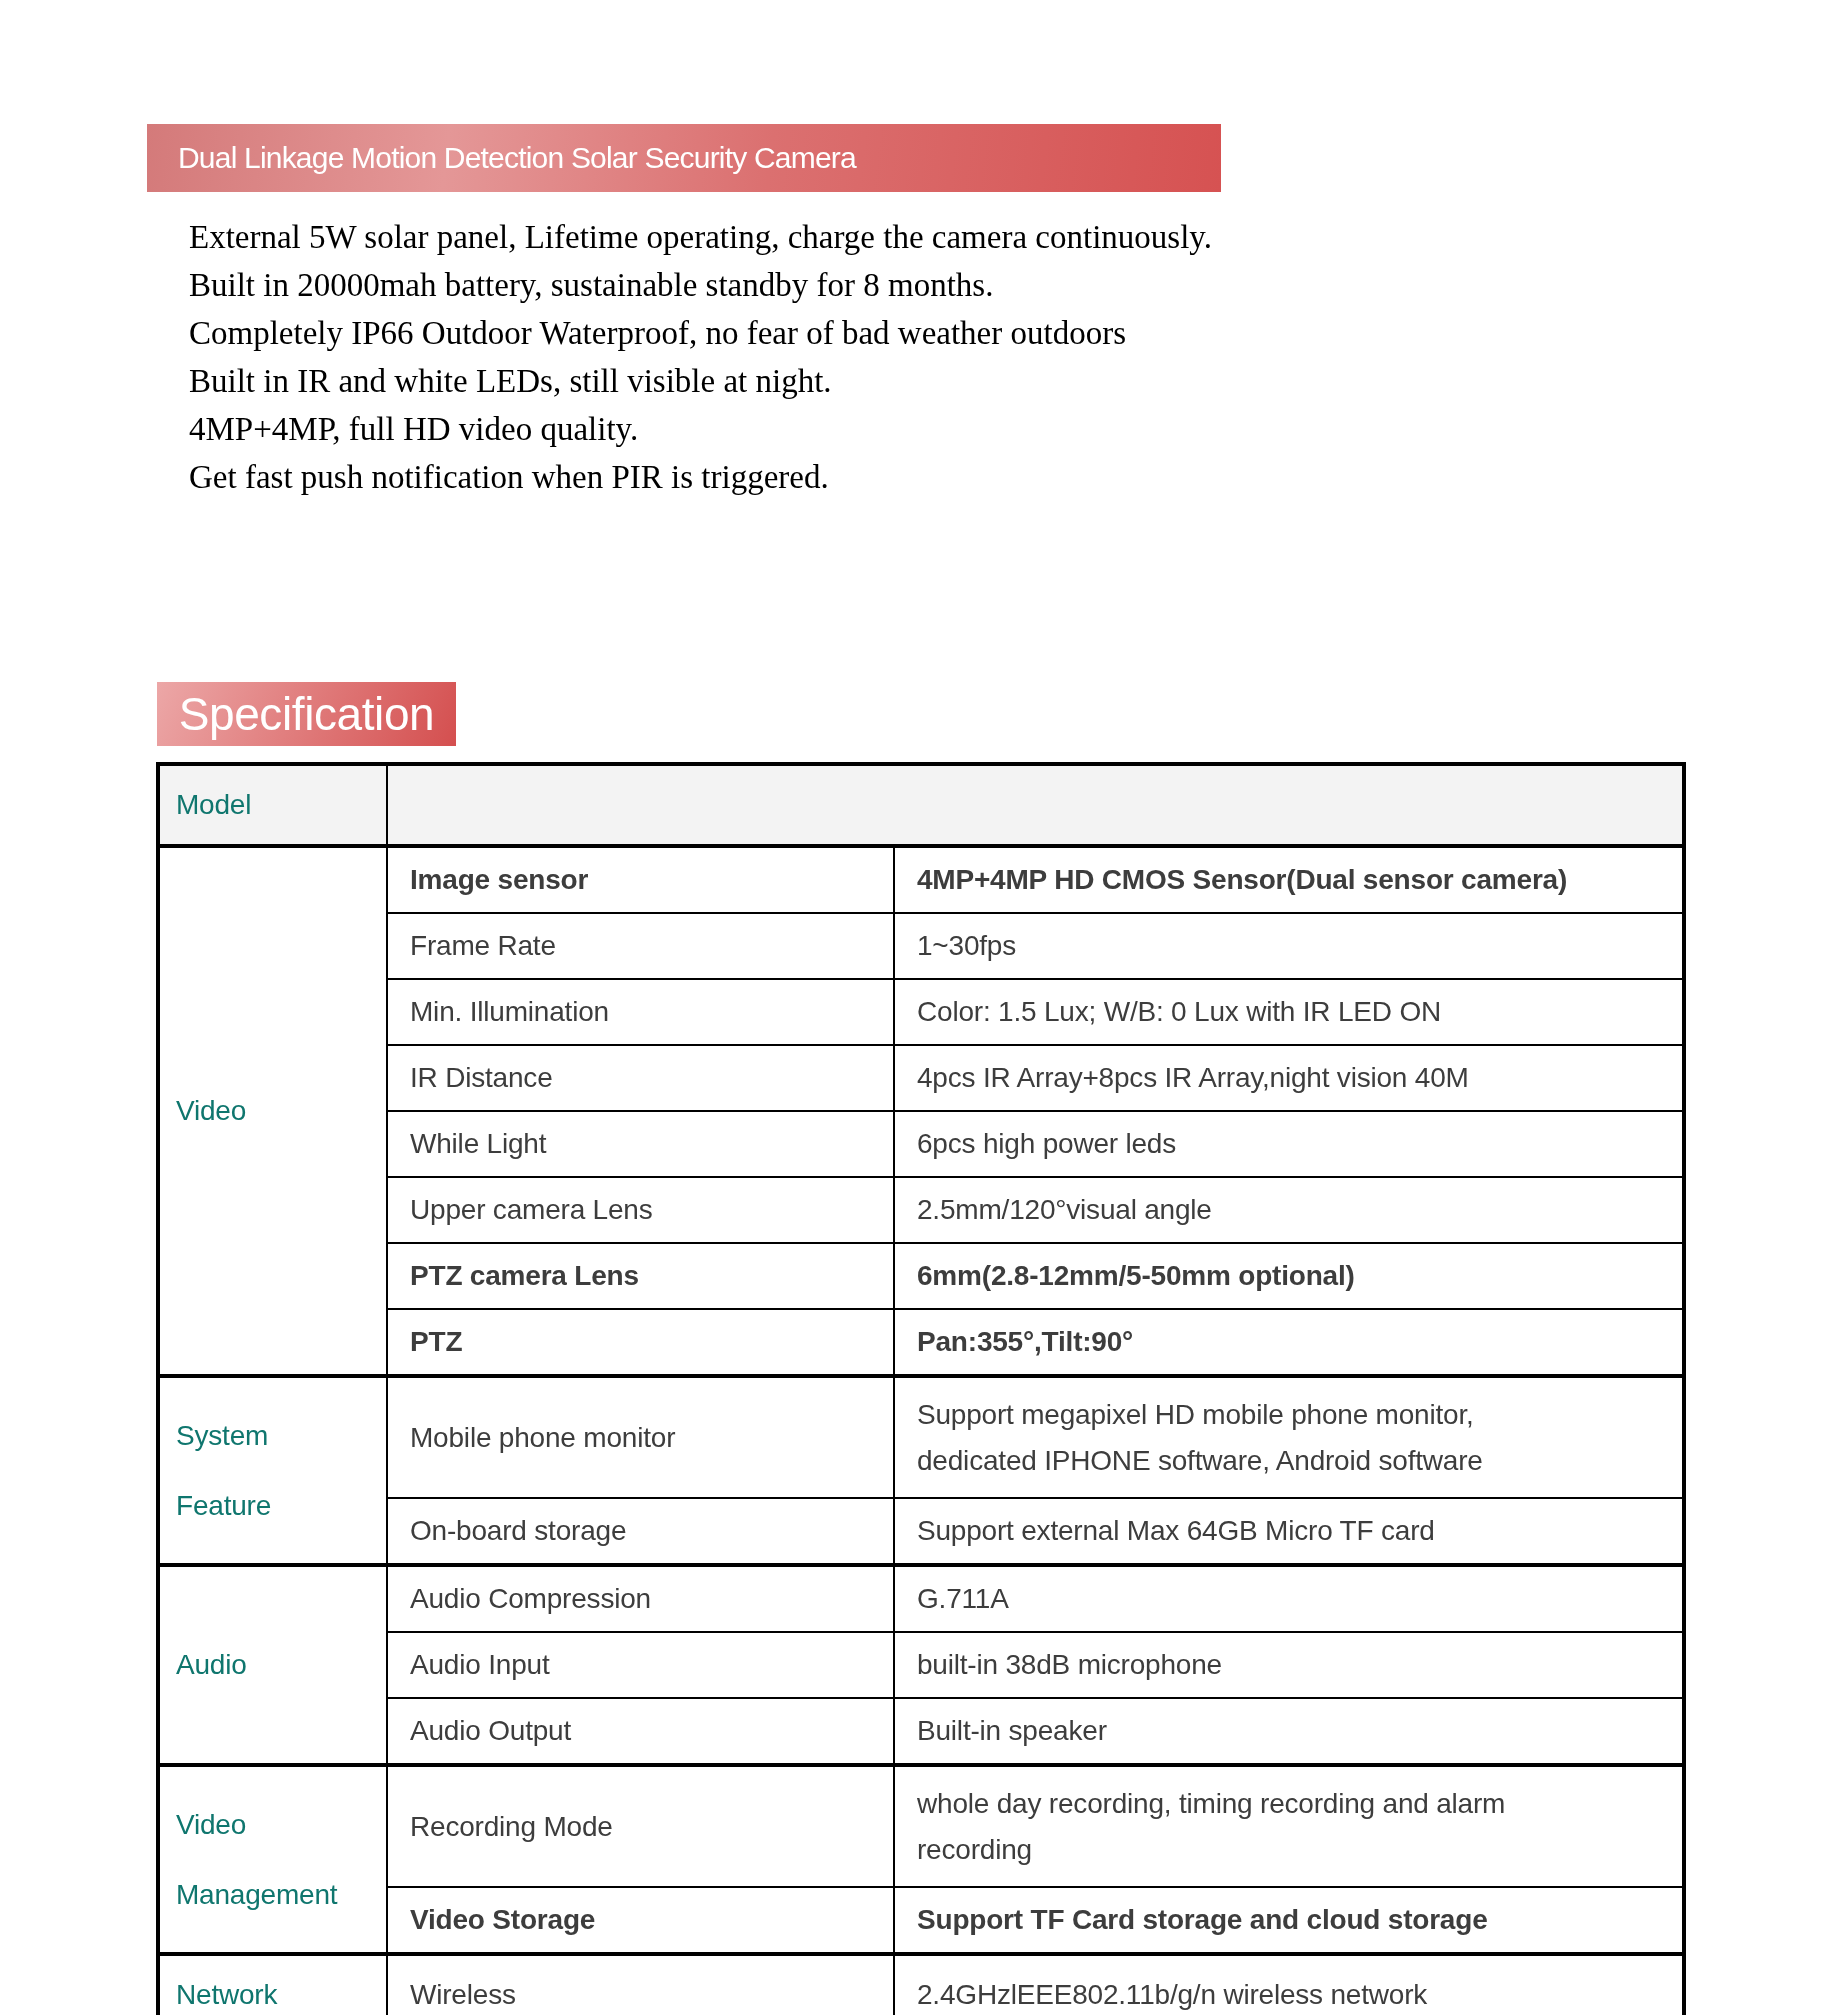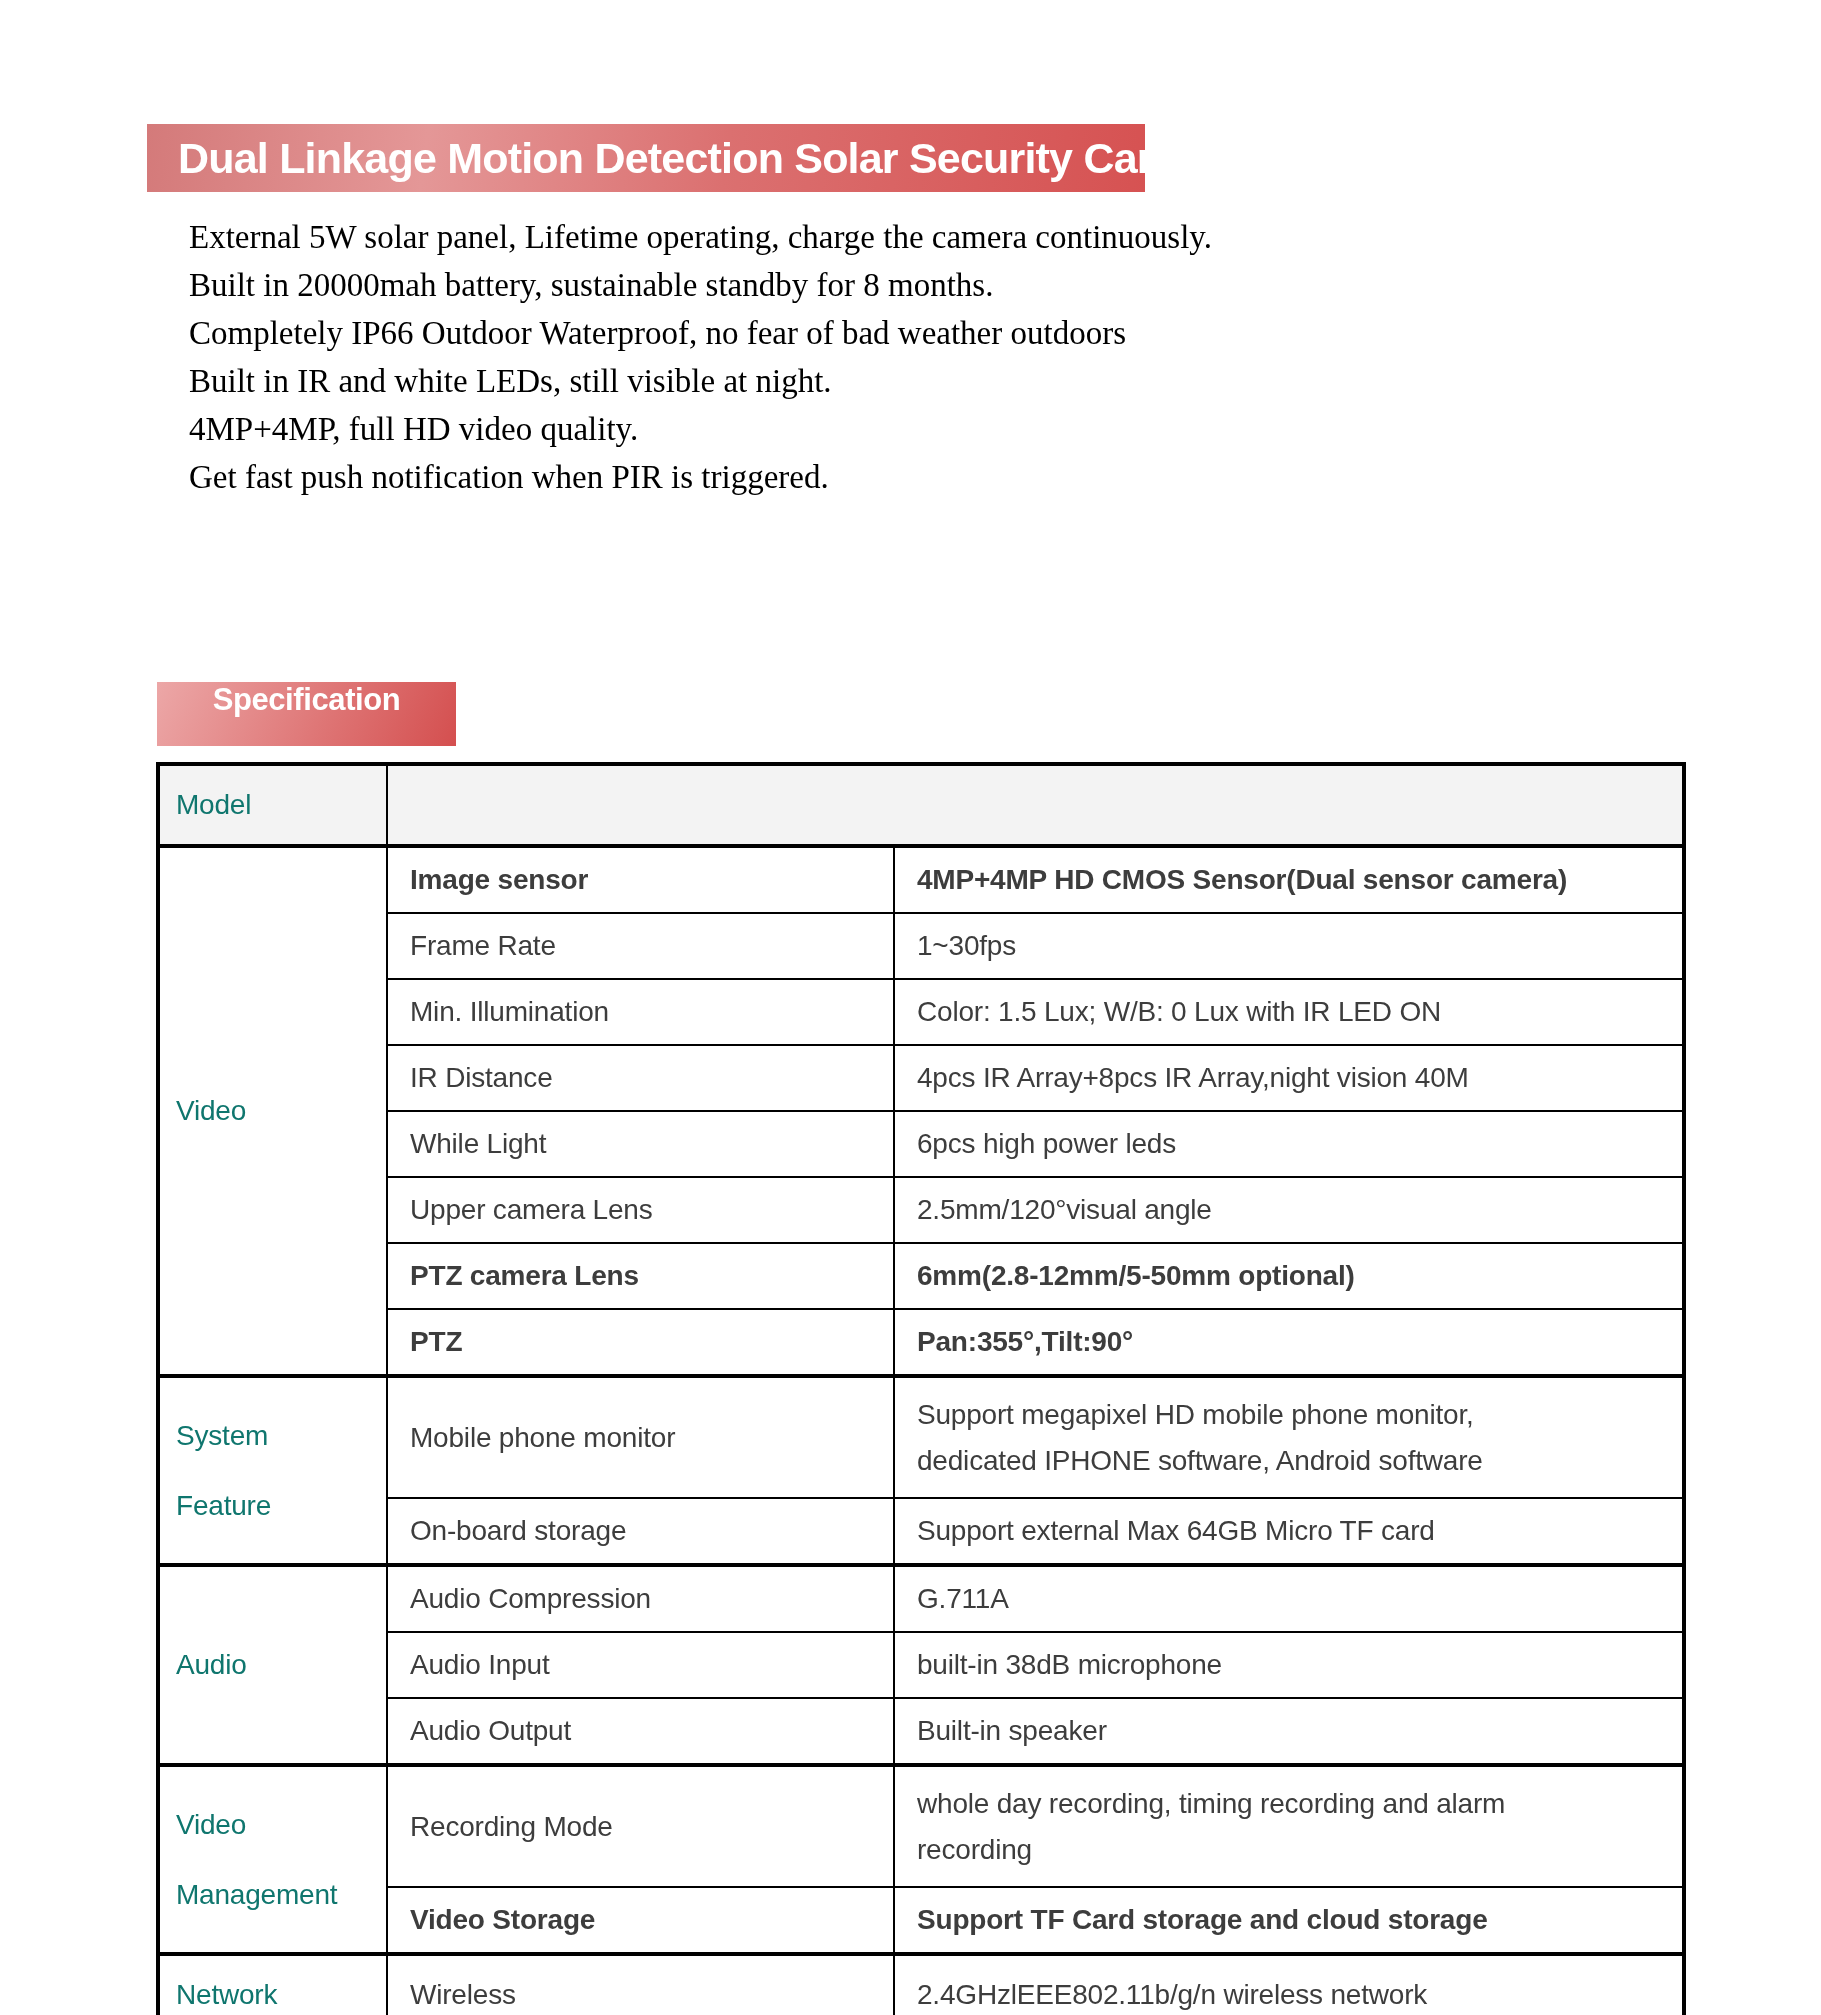--- a/index.html
+++ b/index.html
@@ -7,36 +7,36 @@
     --banner-g1:#d47a7a; --banner-g2:#e49797; --banner-g2b:#db7070; --banner-g3:#d65252;
     --spec-g1:#eca7a7; --spec-g2:#d44f4f;
     --model-bg:#f3f3f3; --text-dark:#3d3d3d;
   }
   html,body{margin:0;padding:0;background:#ffffff;}
   body{
     width:1822px;height:2418px;position:relative;overflow:hidden;
     font-family:"Liberation Sans",sans-serif;
   }
   .title-banner{
-    position:absolute;left:147px;top:124px;width:998px;height:68px;
+    position:absolute;left:147px;top:124px;width:1074px;height:68px;
     background:linear-gradient(97deg,var(--banner-g1) 0%,var(--banner-g2) 28%,var(--banner-g2b) 58%,var(--banner-g3) 100%);
-    color:#fff;font-weight:bold;font-size:43px;letter-spacing:-0.8px;
+    color:#fff;font-weight:normal;font-size:30px;letter-spacing:-0.8px;
     display:flex;align-items:center;padding-left:31px;box-sizing:border-box;white-space:nowrap;
   }
   .features{
     position:absolute;left:157px;top:213px;
     font-family:"Liberation Serif",serif;font-size:33px;line-height:48px;color:#000;
     white-space:nowrap;
     margin-left:32px;
   }
   .spec-banner{
     position:absolute;left:157px;top:682px;width:299px;height:64px;
     background:linear-gradient(115deg,var(--spec-g1) 0%,var(--spec-g2) 100%);
-    color:#fff;font-weight:bold;font-size:31px;letter-spacing:-0.4px;
-    display:flex;justify-content:center;
+    color:#fff;font-weight:normal;font-size:46px;letter-spacing:-0.4px;
+    display:flex;align-items:center;justify-content:center;
   }
   table.spec-table{
     position:absolute;left:156px;top:762px;width:1525px;
     border-collapse:collapse;table-layout:fixed;
     border:4.8px solid #000;
   }
   table.spec-table td{
     border:2px solid #000;height:56px;
     font-size:28px;color:var(--text-dark);letter-spacing:-0.2px;
     padding:4px 24px 4px 22px;vertical-align:middle;line-height:1.62;

